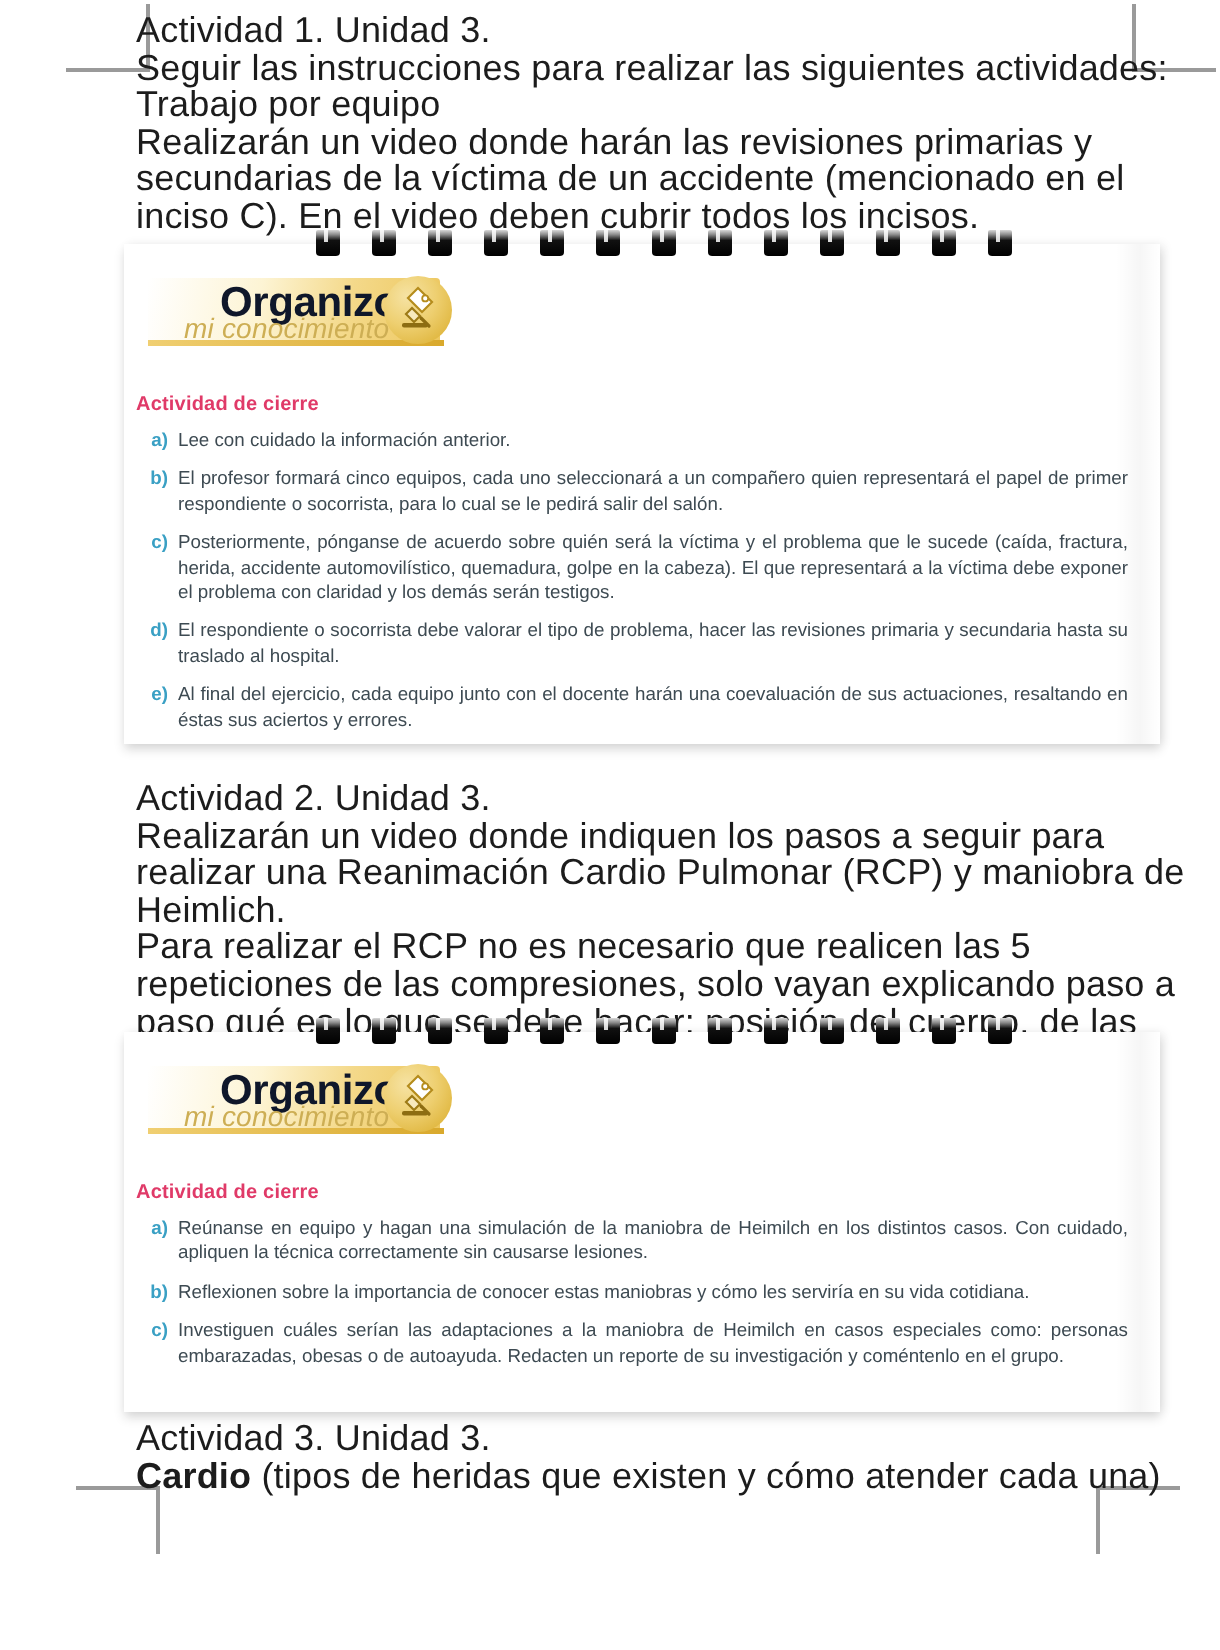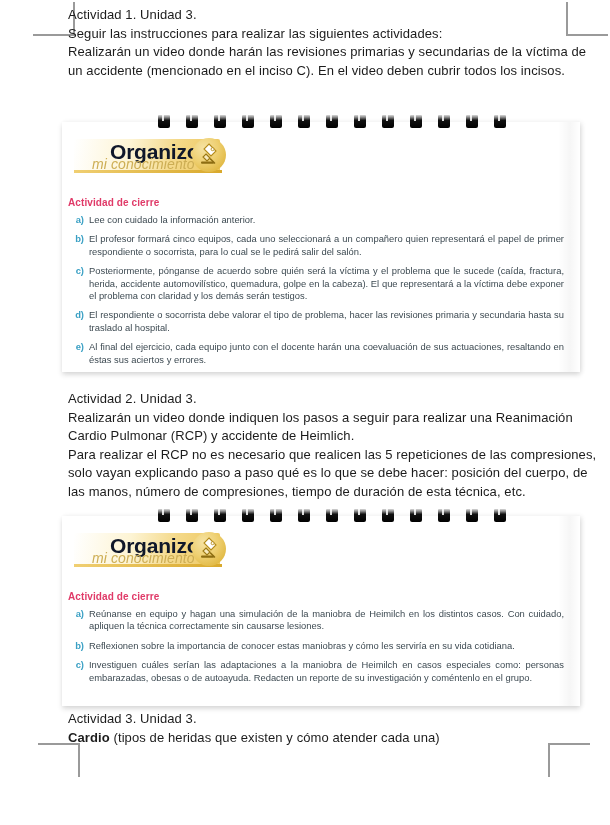--- a/index.html
+++ b/index.html
@@ -26,21 +26,21 @@
   .crop-tl { left: 33px;  top: 2px;   border-left: 2px solid #9a9a9a; border-top: 2px solid #9a9a9a; transform: rotate(180deg); }
   .crop-tr { right: 2px;  top: 2px;   border-right: 2px solid #9a9a9a; border-top: 2px solid #9a9a9a; transform: rotate(180deg); }
   .crop-bl { left: 38px;  bottom: 48px; border-right: 2px solid #9a9a9a; border-top: 2px solid #9a9a9a; }
   .crop-br { right: 20px; bottom: 48px; border-left: 2px solid #9a9a9a; border-top: 2px solid #9a9a9a; }
 
   
   .textblock {
     position: absolute;
     left: 68px;
     width: 530px;
-    font-size: 13px;
+    font-size: 18px;
     line-height: 18.6px;
     color: #1c1c1c;
     letter-spacing: 0.1px;
   }
   .textblock p { margin: 0; }
   .textblock b { font-weight: bold; }
 
   
   .bookcard {
     position: absolute;
@@ -155,20 +155,21 @@
 <body>
 
 <div class="crop crop-tl"></div>
 <div class="crop crop-tr"></div>
 <div class="crop crop-bl"></div>
 <div class="crop crop-br"></div>
 
 <div class="textblock" style="top:6px;">
   <p>Actividad 1. Unidad 3.</p>
   <p>Seguir las instrucciones para realizar las siguientes actividades:</p>
+  <p>Trabajo por equipo</p>
   <p>Realizarán un video donde harán las revisiones primarias y secundarias de la víctima de un accidente (mencionado en el inciso C). En el video deben cubrir todos los incisos.</p>
 </div>
 
 <div class="bookcard" style="left:62px; top:122px; width:518px; height:250px;">
 
   <div class="spiral">
     <div class="ring"></div>
     <div class="ring"></div>
     <div class="ring"></div>
     <div class="ring"></div>
@@ -220,21 +221,21 @@
     </li>
     <li class="item">
       <span class="item-key">e)</span>
       <span class="item-text">Al final del ejercicio, cada equipo junto con el docente harán una coevaluación de sus actuaciones, resaltando en éstas sus aciertos y errores.</span>
     </li>
   </ul>
 </div>
 
 <div class="textblock" style="top:390px;">
   <p>Actividad 2. Unidad 3.</p>
-  <p>Realizarán un video donde indiquen los pasos a seguir para realizar una Reanimación Cardio Pulmonar (RCP) y accidente de Heimlich.</p>
+  <p>Realizarán un video donde indiquen los pasos a seguir para realizar una Reanimación Cardio Pulmonar (RCP) y maniobra de Heimlich.</p>
   <p>Para realizar el RCP no es necesario que realicen las 5 repeticiones de las compresiones, solo vayan explicando paso a paso qué es lo que se debe hacer: posición del cuerpo, de las manos, número de compresiones, tiempo de duración de esta técnica, etc.</p>
 </div>
 
 <div class="bookcard" style="left:62px; top:516px; width:518px; height:190px;">
 
   <div class="spiral">
     <div class="ring"></div>
     <div class="ring"></div>
     <div class="ring"></div>
     <div class="ring"></div>

